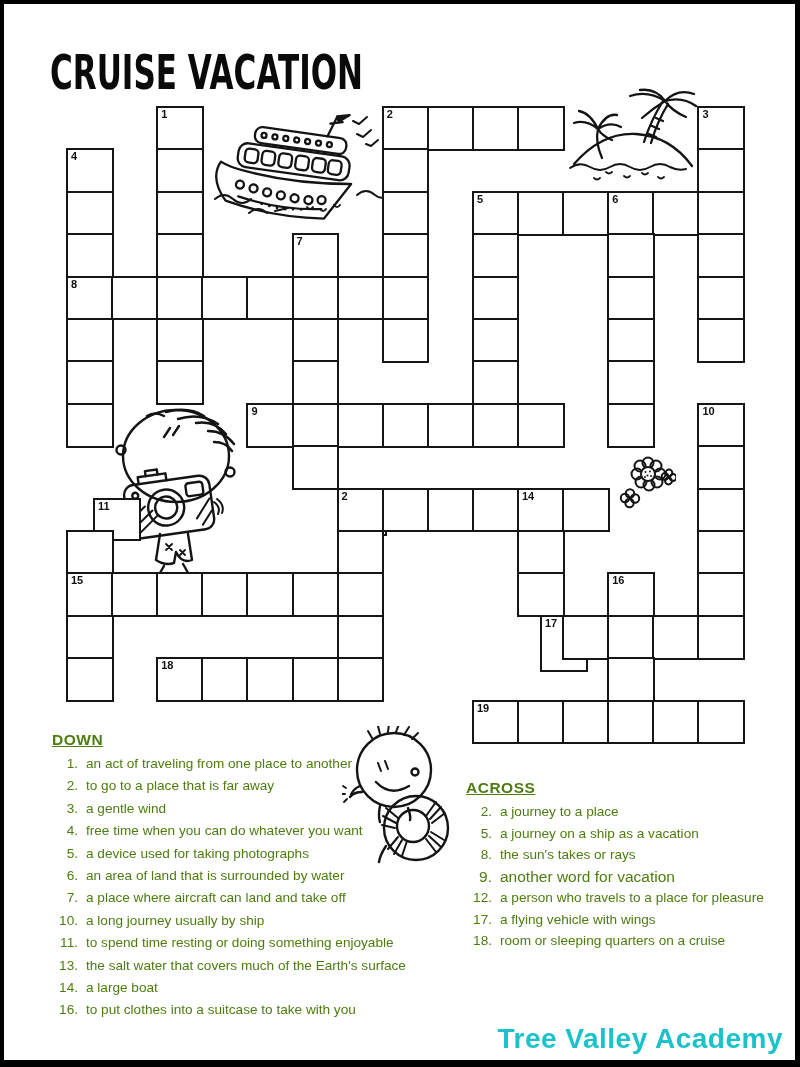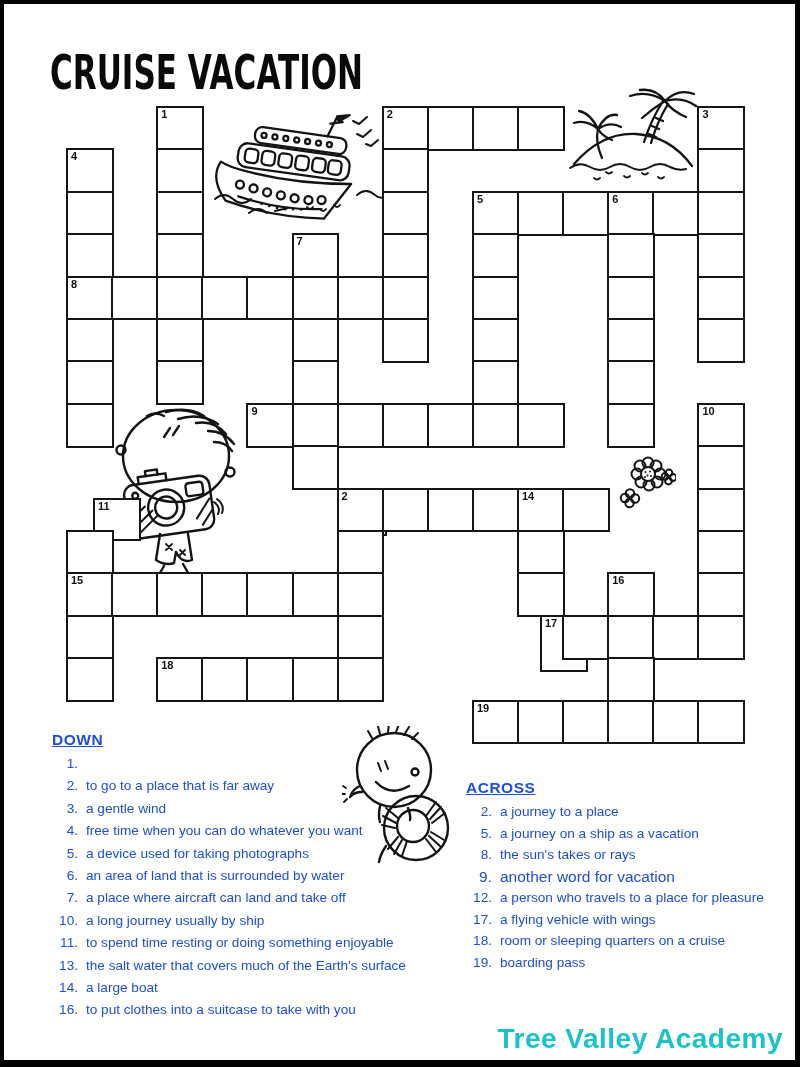--- a/index.html
+++ b/index.html
@@ -29,21 +29,21 @@
   .cellnum{
     position:absolute;top:0px;left:3px;
     font:bold 11px "Liberation Sans",sans-serif;color:#111;
   }
   
   .illus{position:absolute;z-index:1;}
   .illus path,.illus circle,.illus rect,.illus ellipse,.illus line{
     vector-effect:none;
   }
   
-  .clues{position:absolute;color:#1d4ed8;}
+  .clues{position:absolute;color:#4d7c0f;}
   .clues-down{left:48px;top:727px;width:402px;}
   .clues-across{left:462px;top:775px;width:330px;}
   .clue-heading{
     font-size:15.5px;font-weight:bold;text-decoration:underline;
     letter-spacing:.5px;margin:0 0 7px 0;
   }
   .clue{display:flex;align-items:flex-start;font-size:13.6px;line-height:15px;}
   .clues-down .clue{height:22.4px;}
   .clues-across .clue{height:21.5px;}
   .cnum{width:26px;text-align:right;flex:none;margin-right:8px;}
@@ -341,20 +341,21 @@
     <path d="M60,114 L52,128 M65,115 L60,130 M56,111 L46,123" stroke-width="2"></path>
     <path d="M56,92 L44,82 M54,97 L41,90 M53,102 L40,99" stroke-width="2"></path>
     <path d="M44,120 q-6,9 -7,16"></path>
   </svg>
 
   <div class="clues clues-down">
     <div class="clue-heading">DOWN</div>
     <div>
         <div class="clue">
           <span class="cnum">1.</span>
+          <span class="ctext">an act of traveling from one place to another</span>
         </div>
         <div class="clue">
           <span class="cnum">2.</span>
           <span class="ctext">to go to a place that is far away</span>
         </div>
         <div class="clue">
           <span class="cnum">3.</span>
           <span class="ctext">a gentle wind</span>
         </div>
         <div class="clue">
@@ -420,22 +421,18 @@
           <span class="ctext">a person who travels to a place for pleasure</span>
         </div>
         <div class="clue">
           <span class="cnum">17.</span>
           <span class="ctext">a flying vehicle with wings</span>
         </div>
         <div class="clue">
           <span class="cnum">18.</span>
           <span class="ctext">room or sleeping quarters on a cruise</span>
         </div>
-        <div class="clue">
-          <span class="cnum">19.</span>
-          <span class="ctext">boarding pass</span>
-        </div>
       </div>
   </div>
 
   <div class="watermark" style="color: rgb(27, 194, 202);">Tree Valley Academy</div>
 
 </div>
 
 </body></html>

